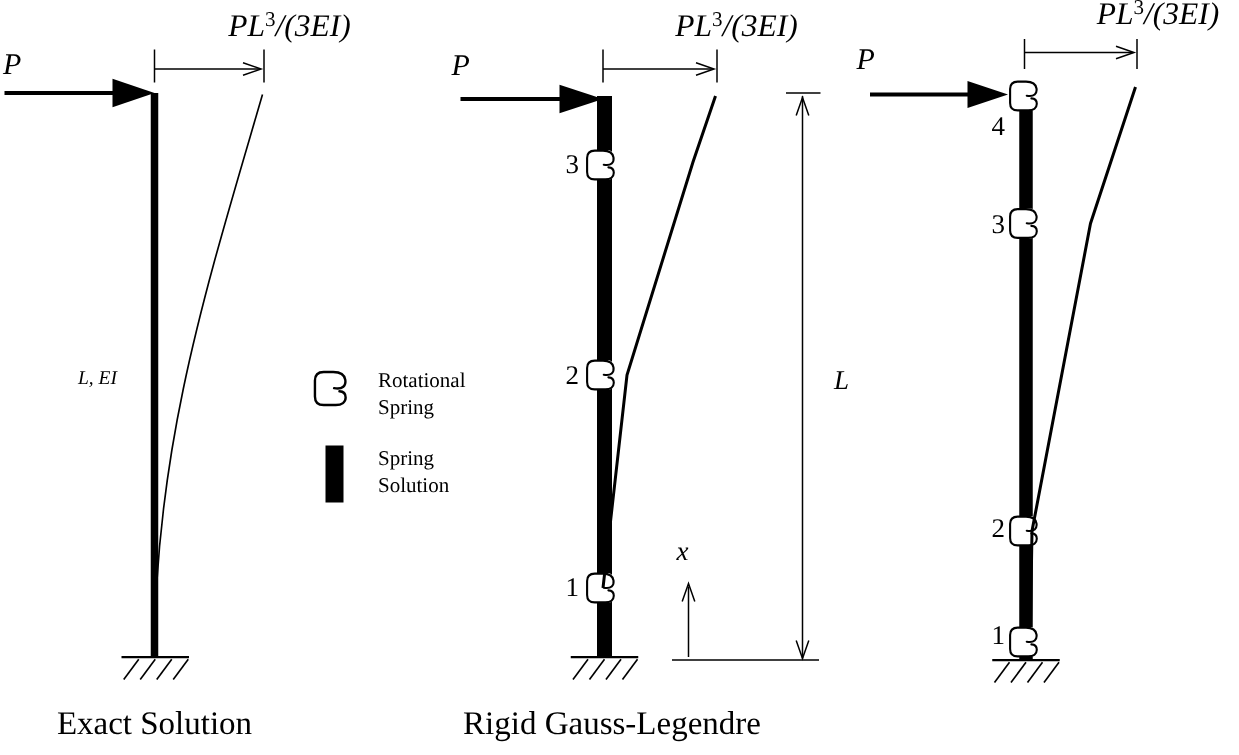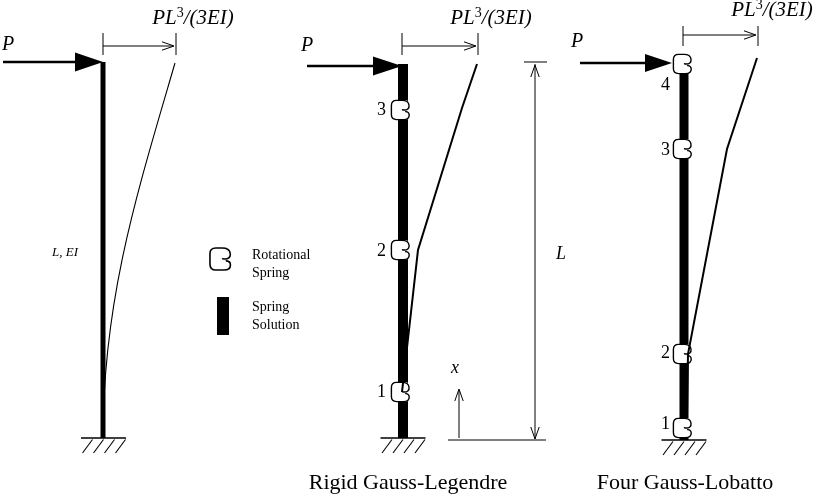--- a/index.html
+++ b/index.html
@@ -99,34 +99,34 @@
 
     <g>
       <use href="#spring" x="221" y="259" transform="translate(221,259) scale(1.15) translate(-221,-259)"></use>
       <rect x="217" y="297" width="12" height="38" fill="#000"></rect>
     </g>
   </svg>
 
   <div class="lbl pload" style="left:2px;top:33px">P</div>
   <div class="lbl dim" style="left:193px;top:6px"><span>PL</span><span class="sup">3</span><span>/(3EI)</span></div>
   <div class="lbl it" style="left:52px;top:245px;font-size:13px">L, EI</div>
+  <div class="lbl caption" style="left:103px;top:470px">Exact Solution</div>
 
   <div class="lbl pload" style="left:301px;top:34px">P</div>
   <div class="lbl dim" style="left:491px;top:6px"><span>PL</span><span class="sup">3</span><span>/(3EI)</span></div>
   <div class="lbl node" style="left:360px;top:100px">3</div>
   <div class="lbl node" style="left:360px;top:241px">2</div>
   <div class="lbl node" style="left:360px;top:382px">1</div>
   <div class="lbl axis" style="left:451px;top:358px">x</div>
   <div class="lbl axis" style="left:556px;top:244px">L</div>
   <div class="lbl caption" style="left:408px;top:470px">Rigid Gauss-Legendre</div>
 
   <div class="lbl pload" style="left:571px;top:30px">P</div>
   <div class="lbl dim" style="left:772px;top:-2px"><span>PL</span><span class="sup">3</span><span>/(3EI)</span></div>
   <div class="lbl node" style="left:644px;top:75px">4</div>
   <div class="lbl node" style="left:644px;top:140px">3</div>
   <div class="lbl node" style="left:644px;top:343px">2</div>
   <div class="lbl node" style="left:644px;top:414px">1</div>
-  <div class="lbl caption" style="left:685px;top:470px">Four Gauss-Lobatto</div>
 
   <div class="lbl legend-text" style="left:252px;top:246px"><span>Rotational</span><br><span>Spring</span></div>
   <div class="lbl legend-text" style="left:252px;top:298px"><span>Spring</span><br><span>Solution</span></div>
 
 </div>
 
 </body></html>

